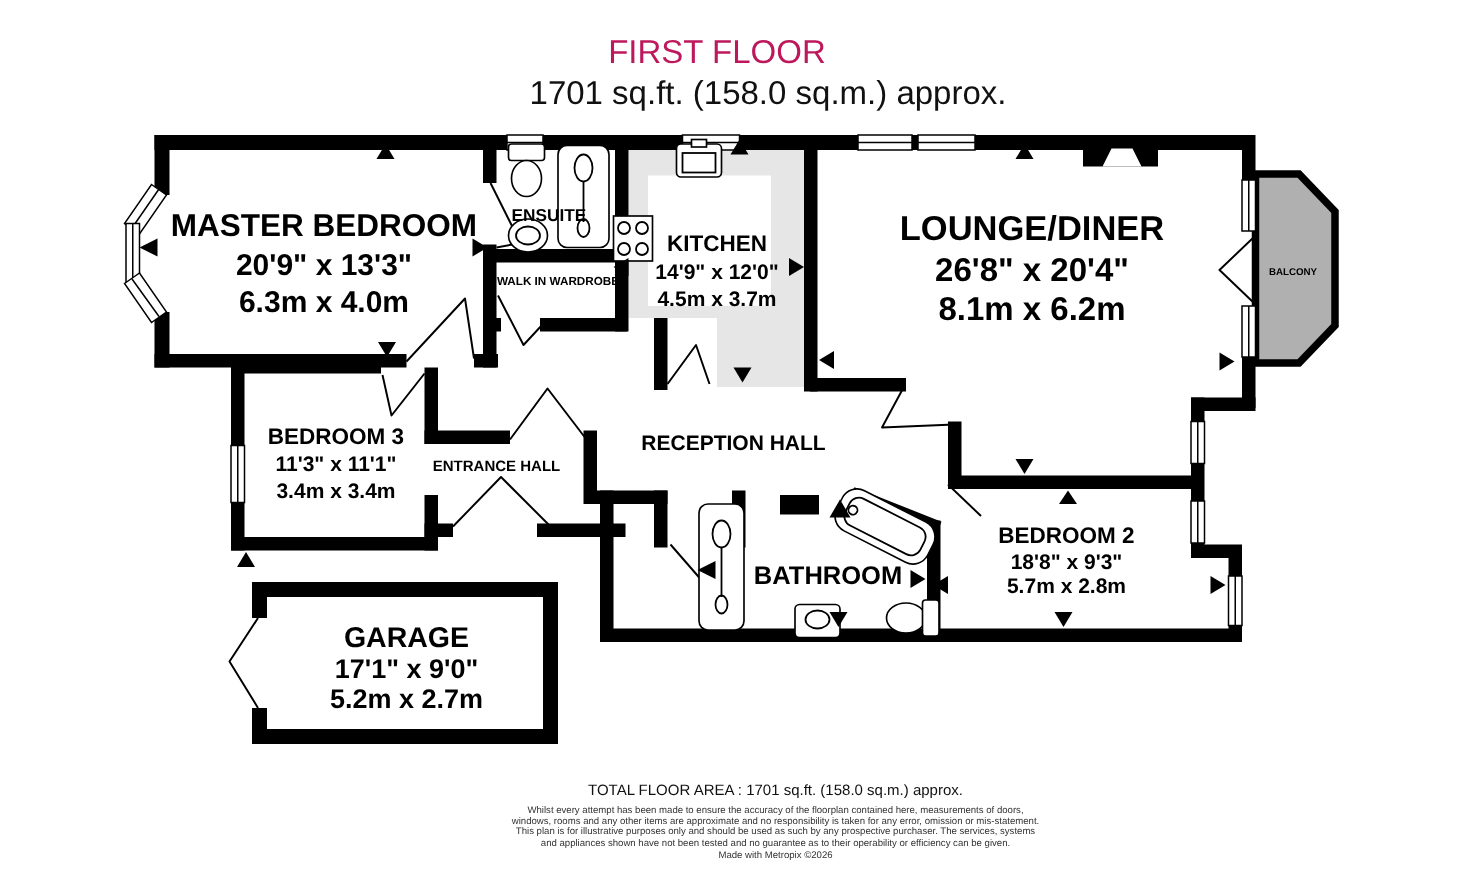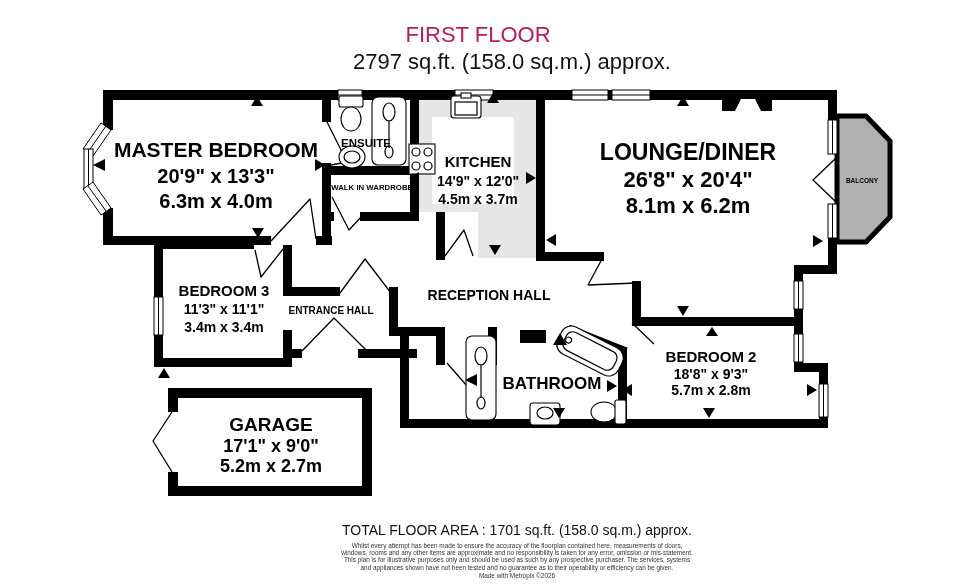--- a/index.html
+++ b/index.html
@@ -11,29 +11,29 @@
   .wall{fill:#000;}
   .win{fill:#fff;stroke:#000;stroke-width:1;}
   .winln{stroke:#000;stroke-width:1;fill:none;}
   .leaf{stroke:#000;stroke-width:1.3;fill:none;stroke-linejoin:round;}
   .fixthin{fill:#fff;stroke:#000;stroke-width:1.1;}
   .fix2{fill:none;stroke:#000;stroke-width:1.2;}
   .arrow{fill:#000;}
   text{fill:#000;}
   .rname{font-weight:bold;}
   #footer{left:217px;top:522px;width:600px;text-align:center;color:#222;}
-  #total-area{font-size:14px;color:#111;margin-bottom:4px;white-space:nowrap;}
+  #total-area{font-size:10px;color:#111;margin-bottom:4px;white-space:nowrap;}
   #disclaimer{font-size:6.4px;line-height:7.2px;width:352px;margin:0 auto;color:#333;}
   #credit{font-size:6.4px;line-height:7.2px;margin-top:1px;color:#333;}
 </style>
 </head>
 <body>
 
 <div class="abs" id="title1">FIRST FLOOR</div>
-<div class="abs" id="title2">2797 sq.ft. (158.0 sq.m.) approx.</div>
+<div class="abs" id="title2">1701 sq.ft. (158.0 sq.m.) approx.</div>
 
 <svg class="abs" id="plan" width="980" height="588" viewBox="0 0 980 588">
 
   <g>
     <rect x="419" y="100" width="117" height="112" fill="#e6e6e6"></rect>
     <rect x="478" y="210" width="58" height="48" fill="#e6e6e6"></rect>
     <rect x="432" y="117" width="82" height="87" fill="#ffffff"></rect>
   </g>
 
   <g>

